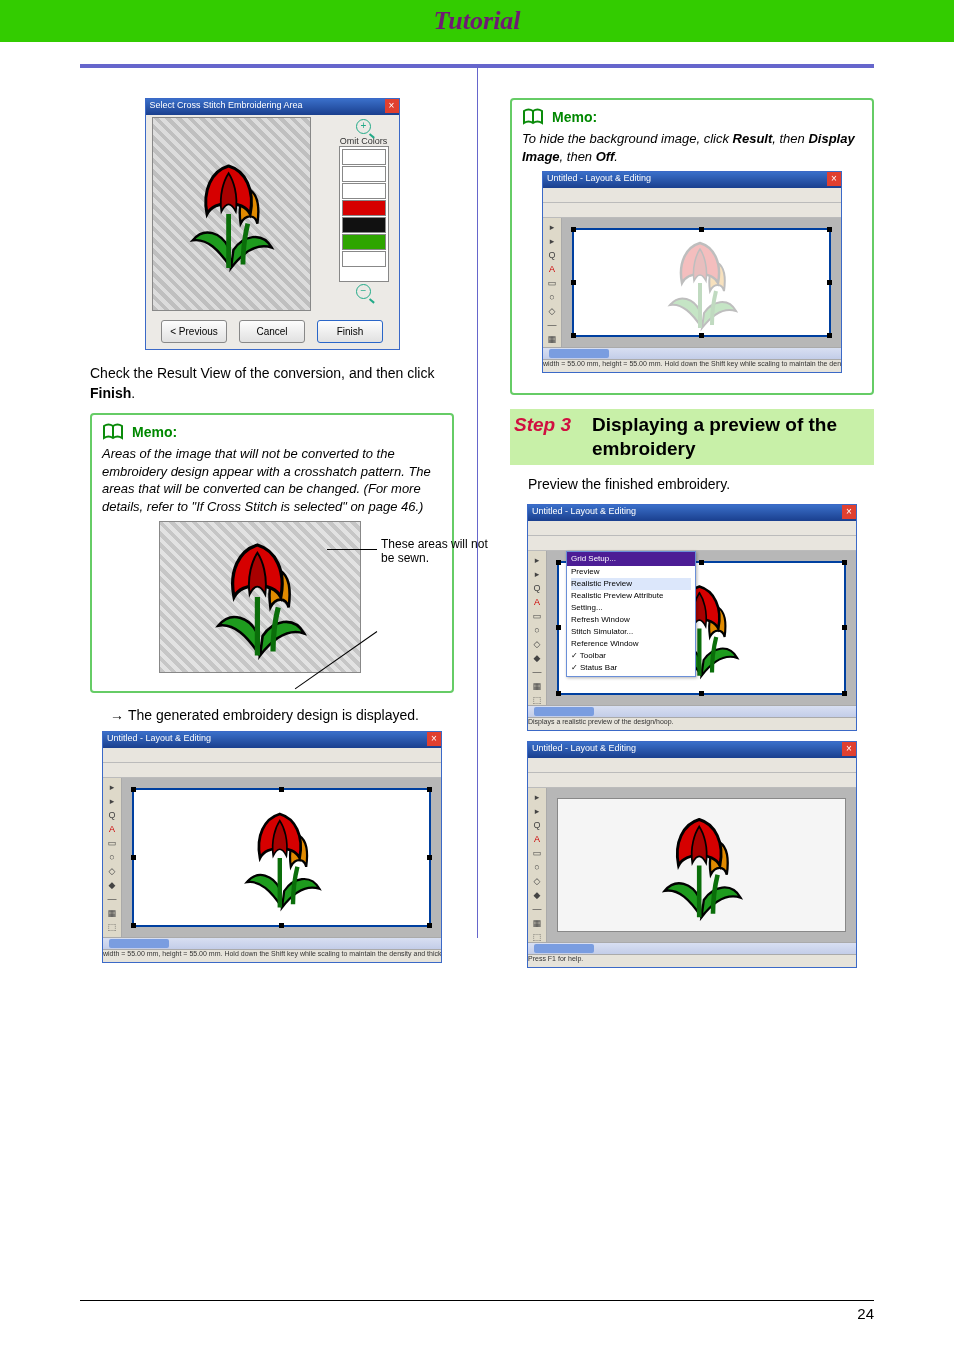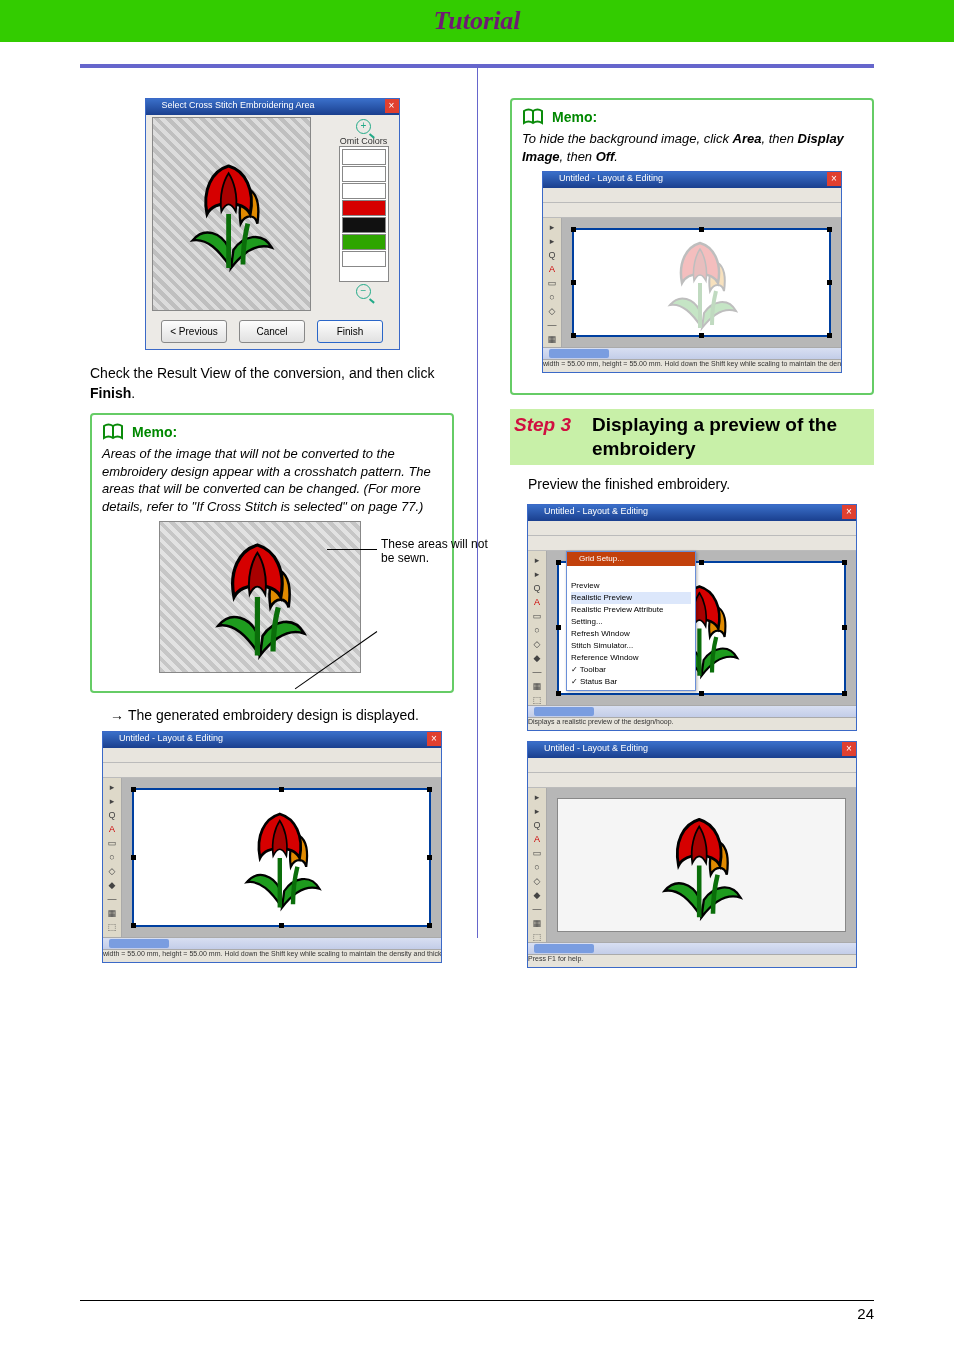--- a/index.html
+++ b/index.html
@@ -64,21 +64,21 @@
   .app-window {
     border: 1px solid #3b69c7;
     background: #eceae6;
     position: relative;
   }
   .app-title {
     background: linear-gradient(#3a6fc9, #1a3f8e);
     color: #fff;
     height: 14px;
     font-size: 9px;
-    padding: 1px 16px;
+    padding: 1px 4px;
     overflow: hidden;
     white-space: nowrap;
   }
   .app-close-x {
     position: absolute;
     top: 0; right: 0;
     width: 14px; height: 14px;
     background: #e04030;
     color: #fff;
     font-size: 10px;
@@ -337,21 +337,21 @@
       </p>
 
       <div class="memo">
         <div class="memo-head">
           <svg width="22" height="18" viewBox="0 0 22 18">
             <path d="M2 3 C5 1 8 1 11 3 C14 1 17 1 20 3 V15 C17 13 14 13 11 15 C8 13 5 13 2 15 Z" fill="none" stroke="#0a8b0a" stroke-width="2"></path>
             <line x1="11" y1="3" x2="11" y2="15" stroke="#0a8b0a" stroke-width="2"></line>
           </svg>
           <span>Memo:</span>
         </div>
-        <p>Areas of the image that will not be converted to the embroidery design appear with a crosshatch pattern. The areas that will be converted can be changed. (For more details, refer to "If Cross Stitch is selected" on page 77.)</p>
+        <p>Areas of the image that will not be converted to the embroidery design appear with a crosshatch pattern. The areas that will be converted can be changed. (For more details, refer to "If Cross Stitch is selected" on page 46.)</p>
 
         <div class="fig fig-hatched" style="height:160px;">
           <div class="hatched-area">
             <svg class="tulip" width="130" height="130" viewBox="0 0 100 100">
                 <use href="#tulip-art"></use>
               </svg>
           </div>
           <div class="callout-line" style="top:28px;left:168px;width:50px;"></div>
           <div class="callout-line" style="top:110px;left:118px;width:100px;transform:rotate(-35deg);transform-origin:right center;"></div>
           <div class="callout-text" style="top:16px;left:222px;width:110px">These areas will not be sewn.</div>
@@ -411,21 +411,21 @@
 
       <div class="memo">
         <div class="memo-head">
           <svg width="22" height="18" viewBox="0 0 22 18">
             <path d="M2 3 C5 1 8 1 11 3 C14 1 17 1 20 3 V15 C17 13 14 13 11 15 C8 13 5 13 2 15 Z" fill="none" stroke="#0a8b0a" stroke-width="2"></path>
             <line x1="11" y1="3" x2="11" y2="15" stroke="#0a8b0a" stroke-width="2"></line>
           </svg>
           <span>Memo:</span>
         </div>
         <p>
-          <span>To hide the background image, click </span><b>Area</b><span>, then </span><b>Display Image</b><span>, then </span><b>Off</b><span>.</span>
+          <span>To hide the background image, click </span><b>Result</b><span>, then </span><b>Display Image</b><span>, then </span><b>Off</b><span>.</span>
         </p>
 
         <div class="fig fig-app" style="width:300px">
           <div class="app-window" style="height:200px">
             <div class="app-title">Untitled - Layout &amp; Editing</div>
             <div class="app-close-x">×</div>
             <div class="app-inner">
               <div class="app-toolbar"></div>
               <div class="app-toolbar"></div>
               <div class="hbox">
@@ -501,21 +501,21 @@
                   <div class="handle" style="bottom:-3px;left:-3px"></div>
                   <div class="handle" style="bottom:-3px;right:-3px"></div>
                   <div class="handle" style="top:-3px;left:50%;margin-left:-3px"></div>
                   <div class="handle" style="bottom:-3px;left:50%;margin-left:-3px"></div>
                   <div class="handle" style="top:50%;left:-3px;margin-top:-3px"></div>
                   <div class="handle" style="top:50%;right:-3px;margin-top:-3px"></div>
                 </div>
               </div>
 
               <div style="position:absolute;top:0;left:38px;width:120px;background:#fff;border:1px solid #6a8fd8;font-size:8px;line-height:12px;padding:2px 4px;box-shadow:1px 1px 3px rgba(0,0,0,.3)">
-                <div style="background:#c2410c;color:#fff;margin:-2px -4px 14px -4px;padding:1px 12px">Grid Setup...</div>
+                <div style="background:#4c1d95;color:#fff;margin:-2px -4px 0 -4px;padding:1px 4px">Grid Setup...</div>
                 <div>Preview</div>
                 <div style="background:#dce7fb">Realistic Preview</div>
                 <div>Realistic Preview Attribute Setting...</div>
                 <div>Refresh Window</div>
                 <div>Stitch Simulator...</div>
                 <div>Reference Window</div>
                 <div>✓ Toolbar</div>
                 <div>✓ Status Bar</div>
               </div>
             </div>

